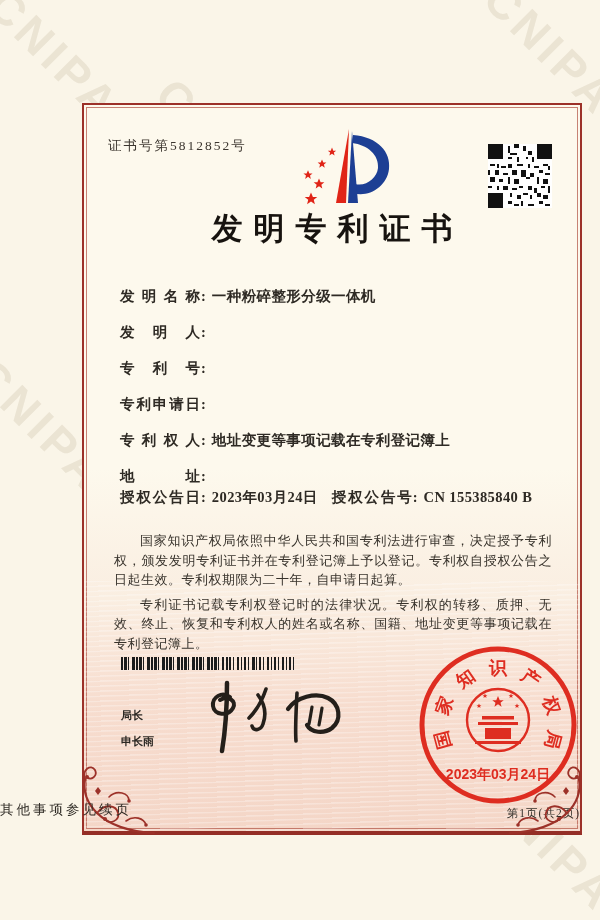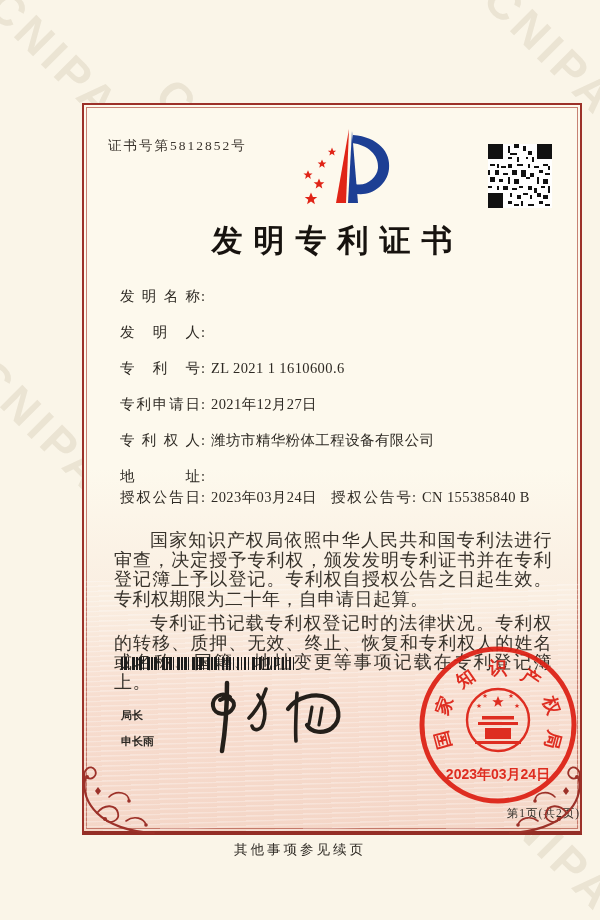--- a/index.html
+++ b/index.html
@@ -35,38 +35,38 @@
     opacity:.7;pointer-events:none;z-index:1;
   }
   .cert-inner{position:absolute;inset:0;z-index:2;}
   .cert-number{
     position:absolute;left:24px;top:32px;
     font-size:13.5px;letter-spacing:2px;color:#3c362f;
   }
   .logo{position:absolute;left:214px;top:20px;width:102px;height:92px;}
   .qr{position:absolute;left:404px;top:39px;width:64px;height:64px;}
   .title{
-    position:absolute;left:0;right:0;top:115px;
+    position:absolute;left:0;right:0;top:103px;
     text-align:center;font-size:31px;font-weight:600;
     letter-spacing:11px;text-indent:11px;color:#17130f;
   }
   .fields{position:absolute;left:36px;top:181px;right:26px;font-size:14.5px;color:#2e2a24;}
-  .frow{display:flex;align-items:flex-start;line-height:21px;margin-bottom:15px;}
+  .frow{display:flex;align-items:flex-start;line-height:21px;margin-bottom:15px;font-weight:bold;}
   .frow.tight{margin-bottom:0;}
   .lbl{
     display:inline-block;width:80px;flex:0 0 80px;
     text-align:justify;text-align-last:justify;
   }
   .colon{margin:0 6px 0 1px;}
   .val{flex:1;letter-spacing:.4px;}
   .val2{letter-spacing:.4px;}
   .lbl2{display:inline-block;width:80px;text-align:justify;text-align-last:justify;margin-left:14px;}
   .paras{
     position:absolute;left:30px;right:28px;top:426px;
-    font-size:18px;line-height:19.5px;color:#37322b;
+    font-size:13px;line-height:19.5px;color:#37322b;
     text-align:justify;letter-spacing:.5px;
   }
   .paras p{margin:0 0 5px 0;text-indent:2em;}
   .barcode{
     position:absolute;left:37px;top:552px;width:176px;height:13px;
     background:repeating-linear-gradient(90deg,
       #1c1c1c 0 1.5px,transparent 1.5px 3px,
       #1c1c1c 3px 5.5px,transparent 5.5px 7px,
       #1c1c1c 7px 8px,transparent 8px 10.5px,
       #1c1c1c 10.5px 13.5px,transparent 13.5px 15px);
@@ -79,21 +79,21 @@
   .signature{position:absolute;left:116px;top:570px;width:160px;height:84px;}
   .seal{position:absolute;left:331px;top:537px;width:166px;height:166px;opacity:.93;}
   .page-foot{
     position:absolute;left:0;right:0;top:701px;text-align:right;
     font-size:11.5px;color:#33302a;letter-spacing:1px;
   }
   .corner{position:absolute;width:78px;height:82px;z-index:3;}
   .corner.bl{left:-6px;bottom:-6px;}
   .corner.br{right:-6px;bottom:-6px;transform:scaleX(-1);}
   .note{
-    position:absolute;left:0;right:0;top:841px;text-align:center;
+    position:absolute;left:0;right:0;top:801px;
     font-size:13.5px;letter-spacing:3px;color:#2f2b25;z-index:2;
   }
 </style>
 </head>
 <body>
 
 <span class="wm" style="left:-28px;top:28px">CNIPA</span>
 <span class="wm" style="left:468px;top:22px">CNIPA</span>
 <span class="wm" style="left:140px;top:118px">CNIPA</span>
 <span class="wm" style="left:352px;top:282px">CNIPA</span>
@@ -170,39 +170,38 @@
         <path d="M9,26h2v1h-2z M12,27h2v1h-2z M15,26h1v2h-1z M18,27h3v1h-3z M23,26h2v1h-2z M26,27h2v1h-2z"></path>
       </g>
     </svg>
 
     <div class="title">发明专利证书</div>
 
     <div class="fields">
       <div class="frow">
         <span class="lbl">发明名称</span>
           <span class="colon">:</span>
+        <span class="val">一种粉碎整形分级一体机</span>
       </div>
       <div class="frow">
         <span class="lbl">发明人</span>
           <span class="colon">:</span>
       </div>
       <div class="frow">
         <span class="lbl">专利号</span>
           <span class="colon">:</span>
-        <span class="val">ZL 2021 1 1610600.6</span>
       </div>
       <div class="frow">
         <span class="lbl">专利申请日</span>
           <span class="colon">:</span>
-        <span class="val">2021年12月27日</span>
       </div>
       <div class="frow">
         <span class="lbl">专利权人</span>
           <span class="colon">:</span>
-        <span class="val">潍坊市精华粉体工程设备有限公司</span>
+        <span class="val">地址变更等事项记载在专利登记簿上</span>
       </div>
       <div class="frow tight">
         <span class="lbl">地址</span>
           <span class="colon">:</span>
       </div>
       <div class="frow">
         <span class="lbl">授权公告日</span>
           <span class="colon">:</span>
         <span class="val2">2023年03月24日</span>
         <span class="lbl2">授权公告号</span>

